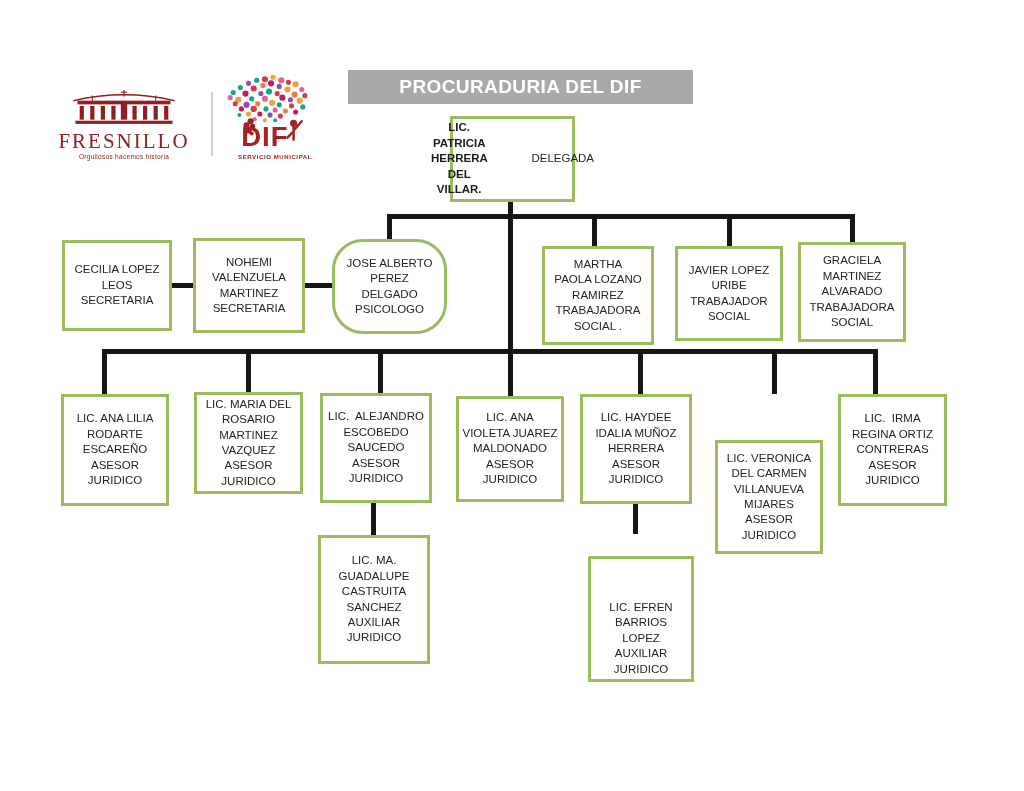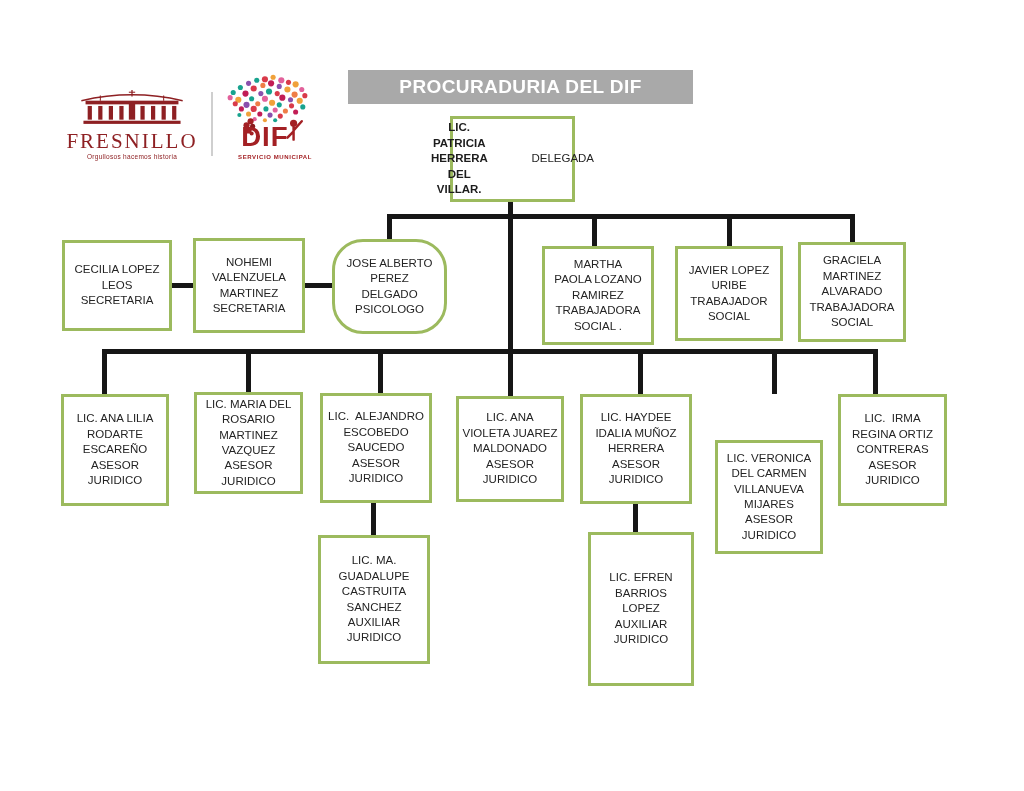--- a/index.html
+++ b/index.html
@@ -27,21 +27,21 @@
     box-sizing:border-box;display:flex;
     align-items:center;justify-content:center;text-align:center;
     padding:2px;
     gap:44px;
   }
   .obox-text{white-space:pre-wrap;font-size:11.5px;line-height:1.34;color:var(--text);}
   .obox-name{white-space:pre-wrap;font-size:11.5px;line-height:1.34;font-weight:bold;color:#1c1c1c;}
   .obox-role{font-size:11.5px;line-height:1.34;color:var(--text);}
   .conn{position:absolute;background:var(--connector);}
   
-  .fresnillo{position:absolute;left:66px;top:88px;width:132px;text-align:center;color:var(--logo-red);}
+  .fresnillo{position:absolute;left:58px;top:88px;width:132px;text-align:center;color:var(--logo-red);}
   .fresnillo-word{font-family:"Liberation Serif",serif;font-size:21px;letter-spacing:2px;line-height:1;margin-top:1px;}
   .fresnillo-tag{font-size:6.5px;letter-spacing:.3px;line-height:1.2;margin-top:1px;}
   .logo-divider{position:absolute;left:211px;top:92px;width:2px;height:64px;background:#cfcfcf;}
   .dif{position:absolute;left:224px;top:74px;width:88px;text-align:right;color:var(--dif-red);}
   .dif-sub{font-size:6px;font-weight:bold;letter-spacing:.6px;margin-top:0px;color:var(--dif-red);}
 </style>
 </head>
 <body>
 
 <div class="page">
@@ -254,21 +254,21 @@
   </div>
 
   <div class="obox" style="left:318px;top:535px;width:112px;height:129px;">
     <div class="obox-text">LIC. MA.
 GUADALUPE
 CASTRUITA
 SANCHEZ
 AUXILIAR
 JURIDICO</div>
   </div>
-  <div class="obox" style="left:588px;top:532px;width:106px;height:154px;">
+  <div class="obox" style="left:588px;top:556px;width:106px;height:126px;align-items:flex-end;">
     <div class="obox-text">LIC. EFREN
 BARRIOS
 LOPEZ
 AUXILIAR
 JURIDICO</div>
   </div>
 
 </div>
 
 </body></html>

